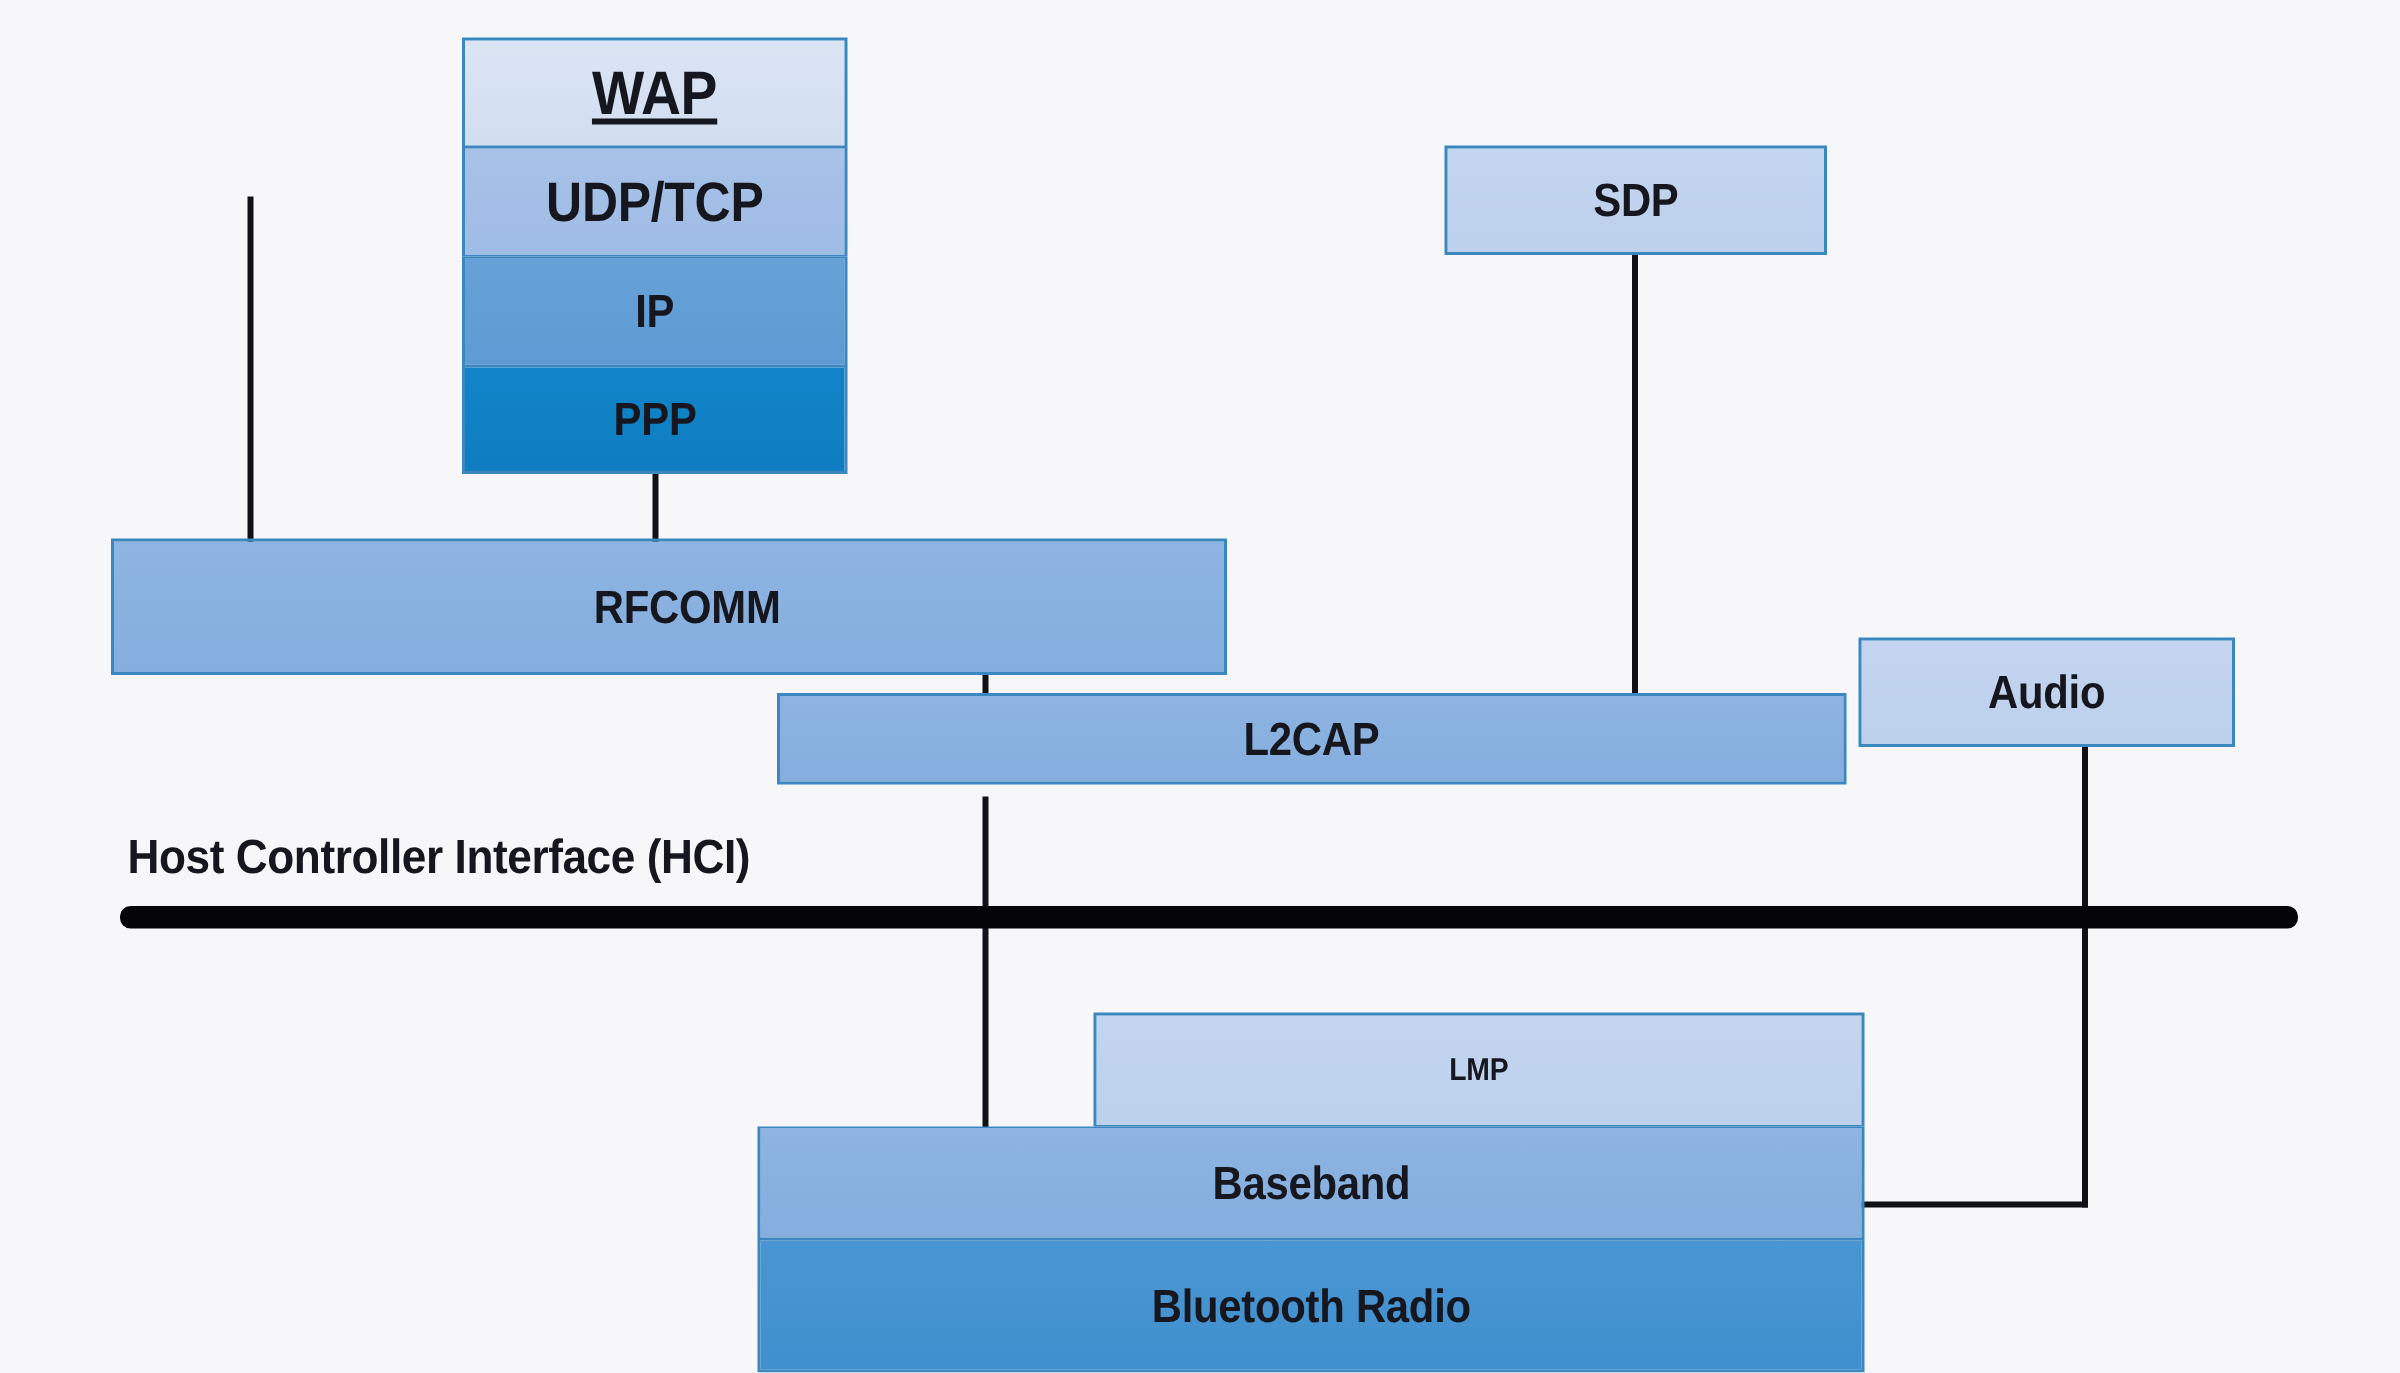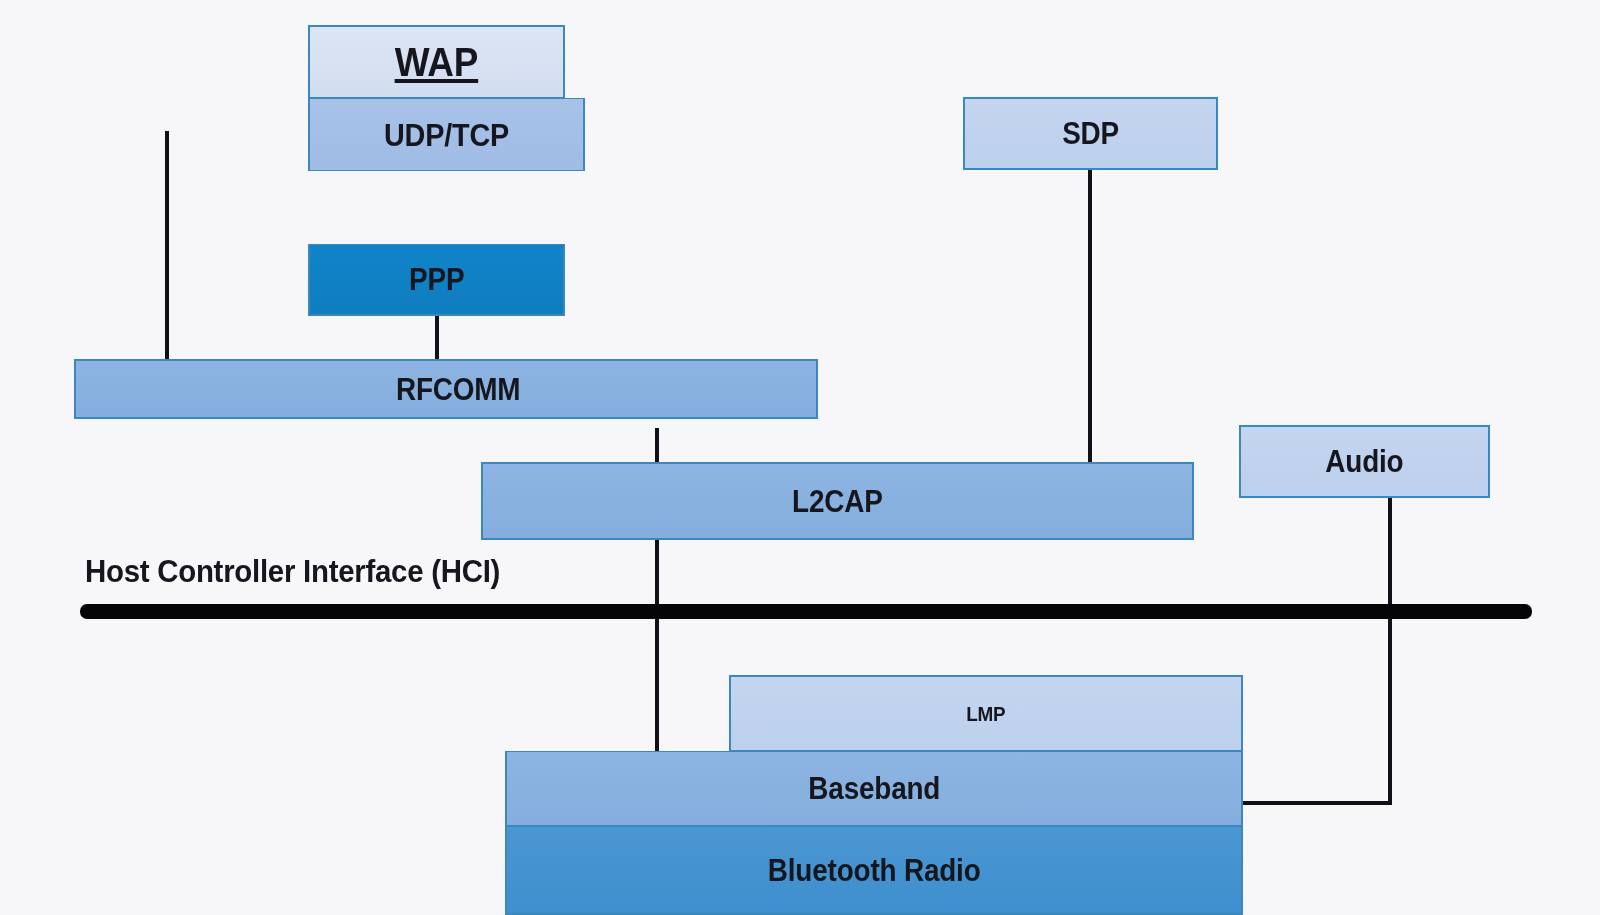--- a/index.html
+++ b/index.html
@@ -100,36 +100,39 @@
 
   <div class="conn conn-v" style="left:1088px; top:168px; height:296px;"></div>
 
   <div class="conn conn-v" style="left:1388px; top:498px; height:307px;"></div>
   <div class="conn conn-h" style="left:1241px; top:801px; width:151px;"></div>
 
 
   <div class="node sh-1 seam-bot" style="left:308px; top:25px; width:257px; height:73px; font-size:41px;text-decoration:underline;">
     <span class="cap">WAP</span>
   </div>
-  <div class="node sh-3 seam-top seam-bot" style="left:308px; top:98px; width:277px; height:73px; font-size:32px;">
+  <div class="node sh-3 seam-top seam-bot" style="left:308px; top:98px; width:257px; height:73px; font-size:37px;">
     <span class="cap">UDP/TCP</span>
+  </div>
+  <div class="node sh-5 seam-top seam-bot" style="left:308px; top:171px; width:257px; height:73px; font-size:31px;">
+    <span class="cap">IP</span>
   </div>
   <div class="node sh-7 seam-top" style="left:308px; top:244px; width:257px; height:72px; font-size:31px;text-align:right;">
     <span class="cap">PPP</span>
   </div>
 
   <div class="node sh-2" style="left:963px; top:97px; width:255px; height:73px; font-size:31px;">
     <span class="cap">SDP</span>
   </div>
 
-  <div class="node sh-4" style="left:74px; top:359px; width:744px; height:60px; font-size:31px;padding-left:25px;">
+  <div class="node sh-4" style="left:74px; top:359px; width:744px; height:91px; font-size:31px;padding-left:25px;">
     <span class="cap">RFCOMM</span>
   </div>
 
-  <div class="node sh-4" style="left:481px; top:462px; width:713px; height:78px; font-size:31px;">
+  <div class="node sh-4" style="left:518px; top:462px; width:713px; height:61px; font-size:31px;">
     <span class="cap">L2CAP</span>
   </div>
 
   <div class="node sh-2" style="left:1239px; top:425px; width:251px; height:73px; font-size:31px;">
     <span class="cap">Audio</span>
   </div>
 
   <div id="hci-label" style="left:85px; top:553px; font-size:32px;">
     <span class="cap">Host Controller Interface (HCI)</span>
   </div>

